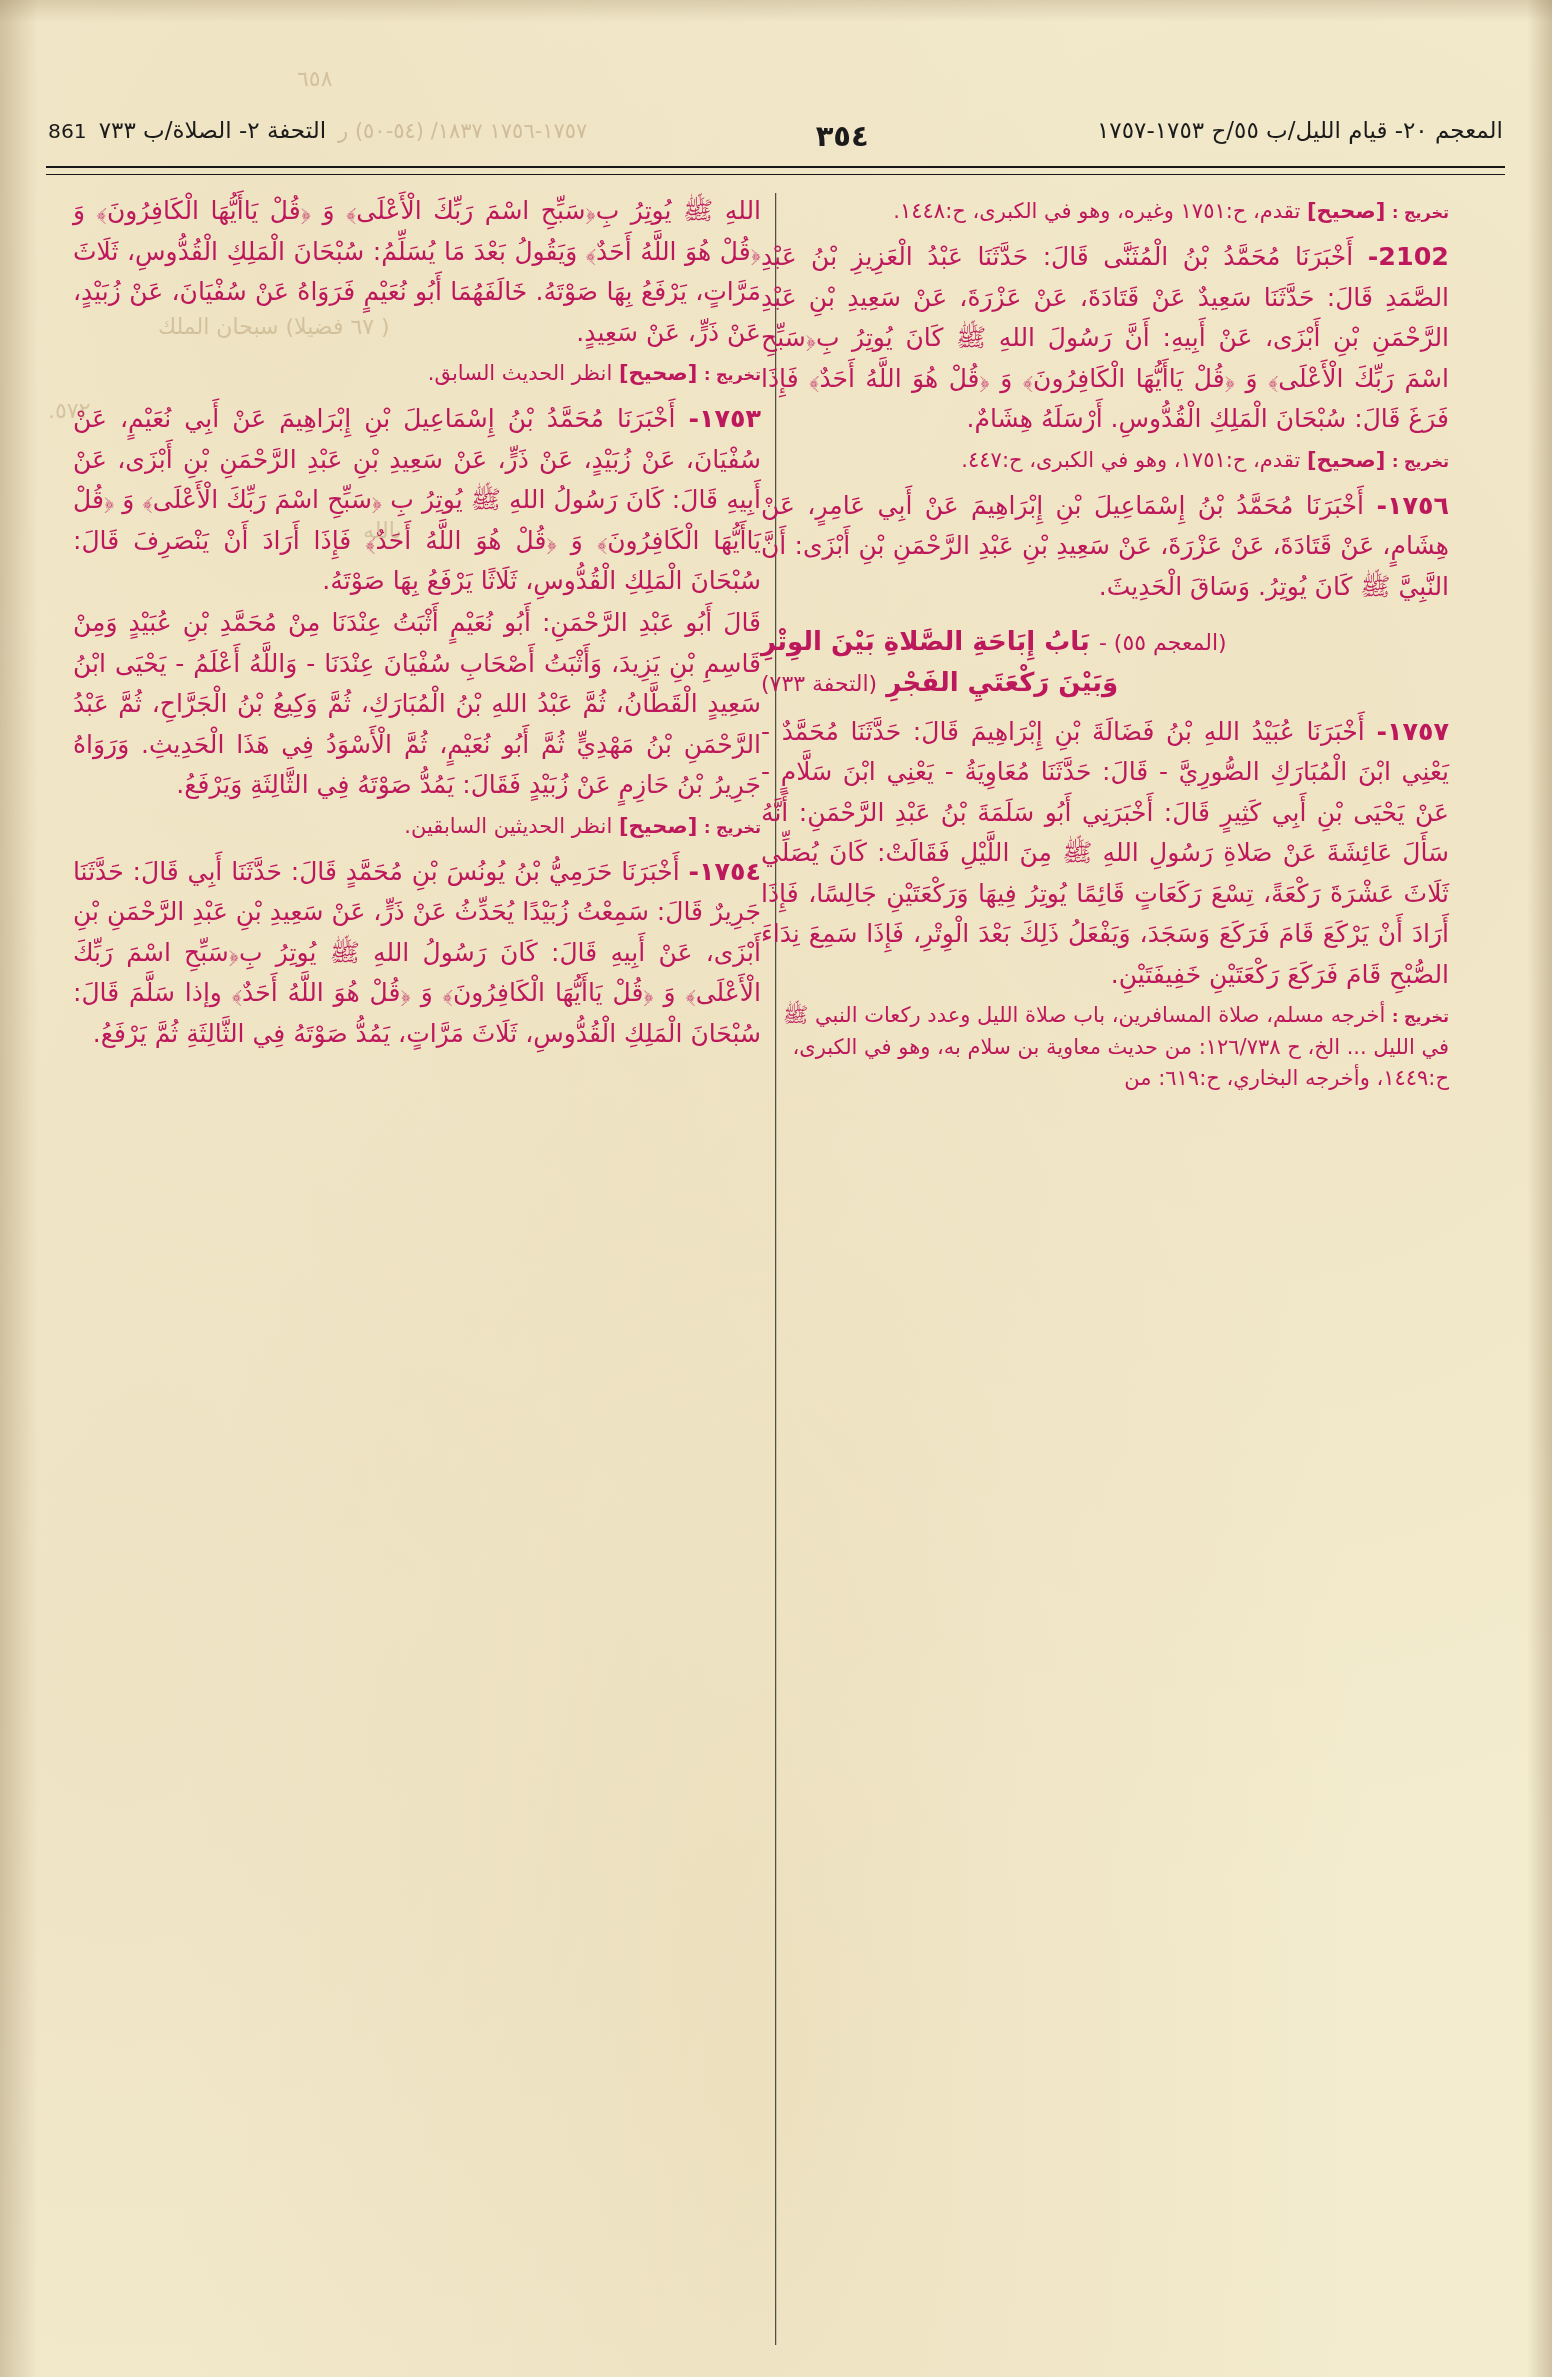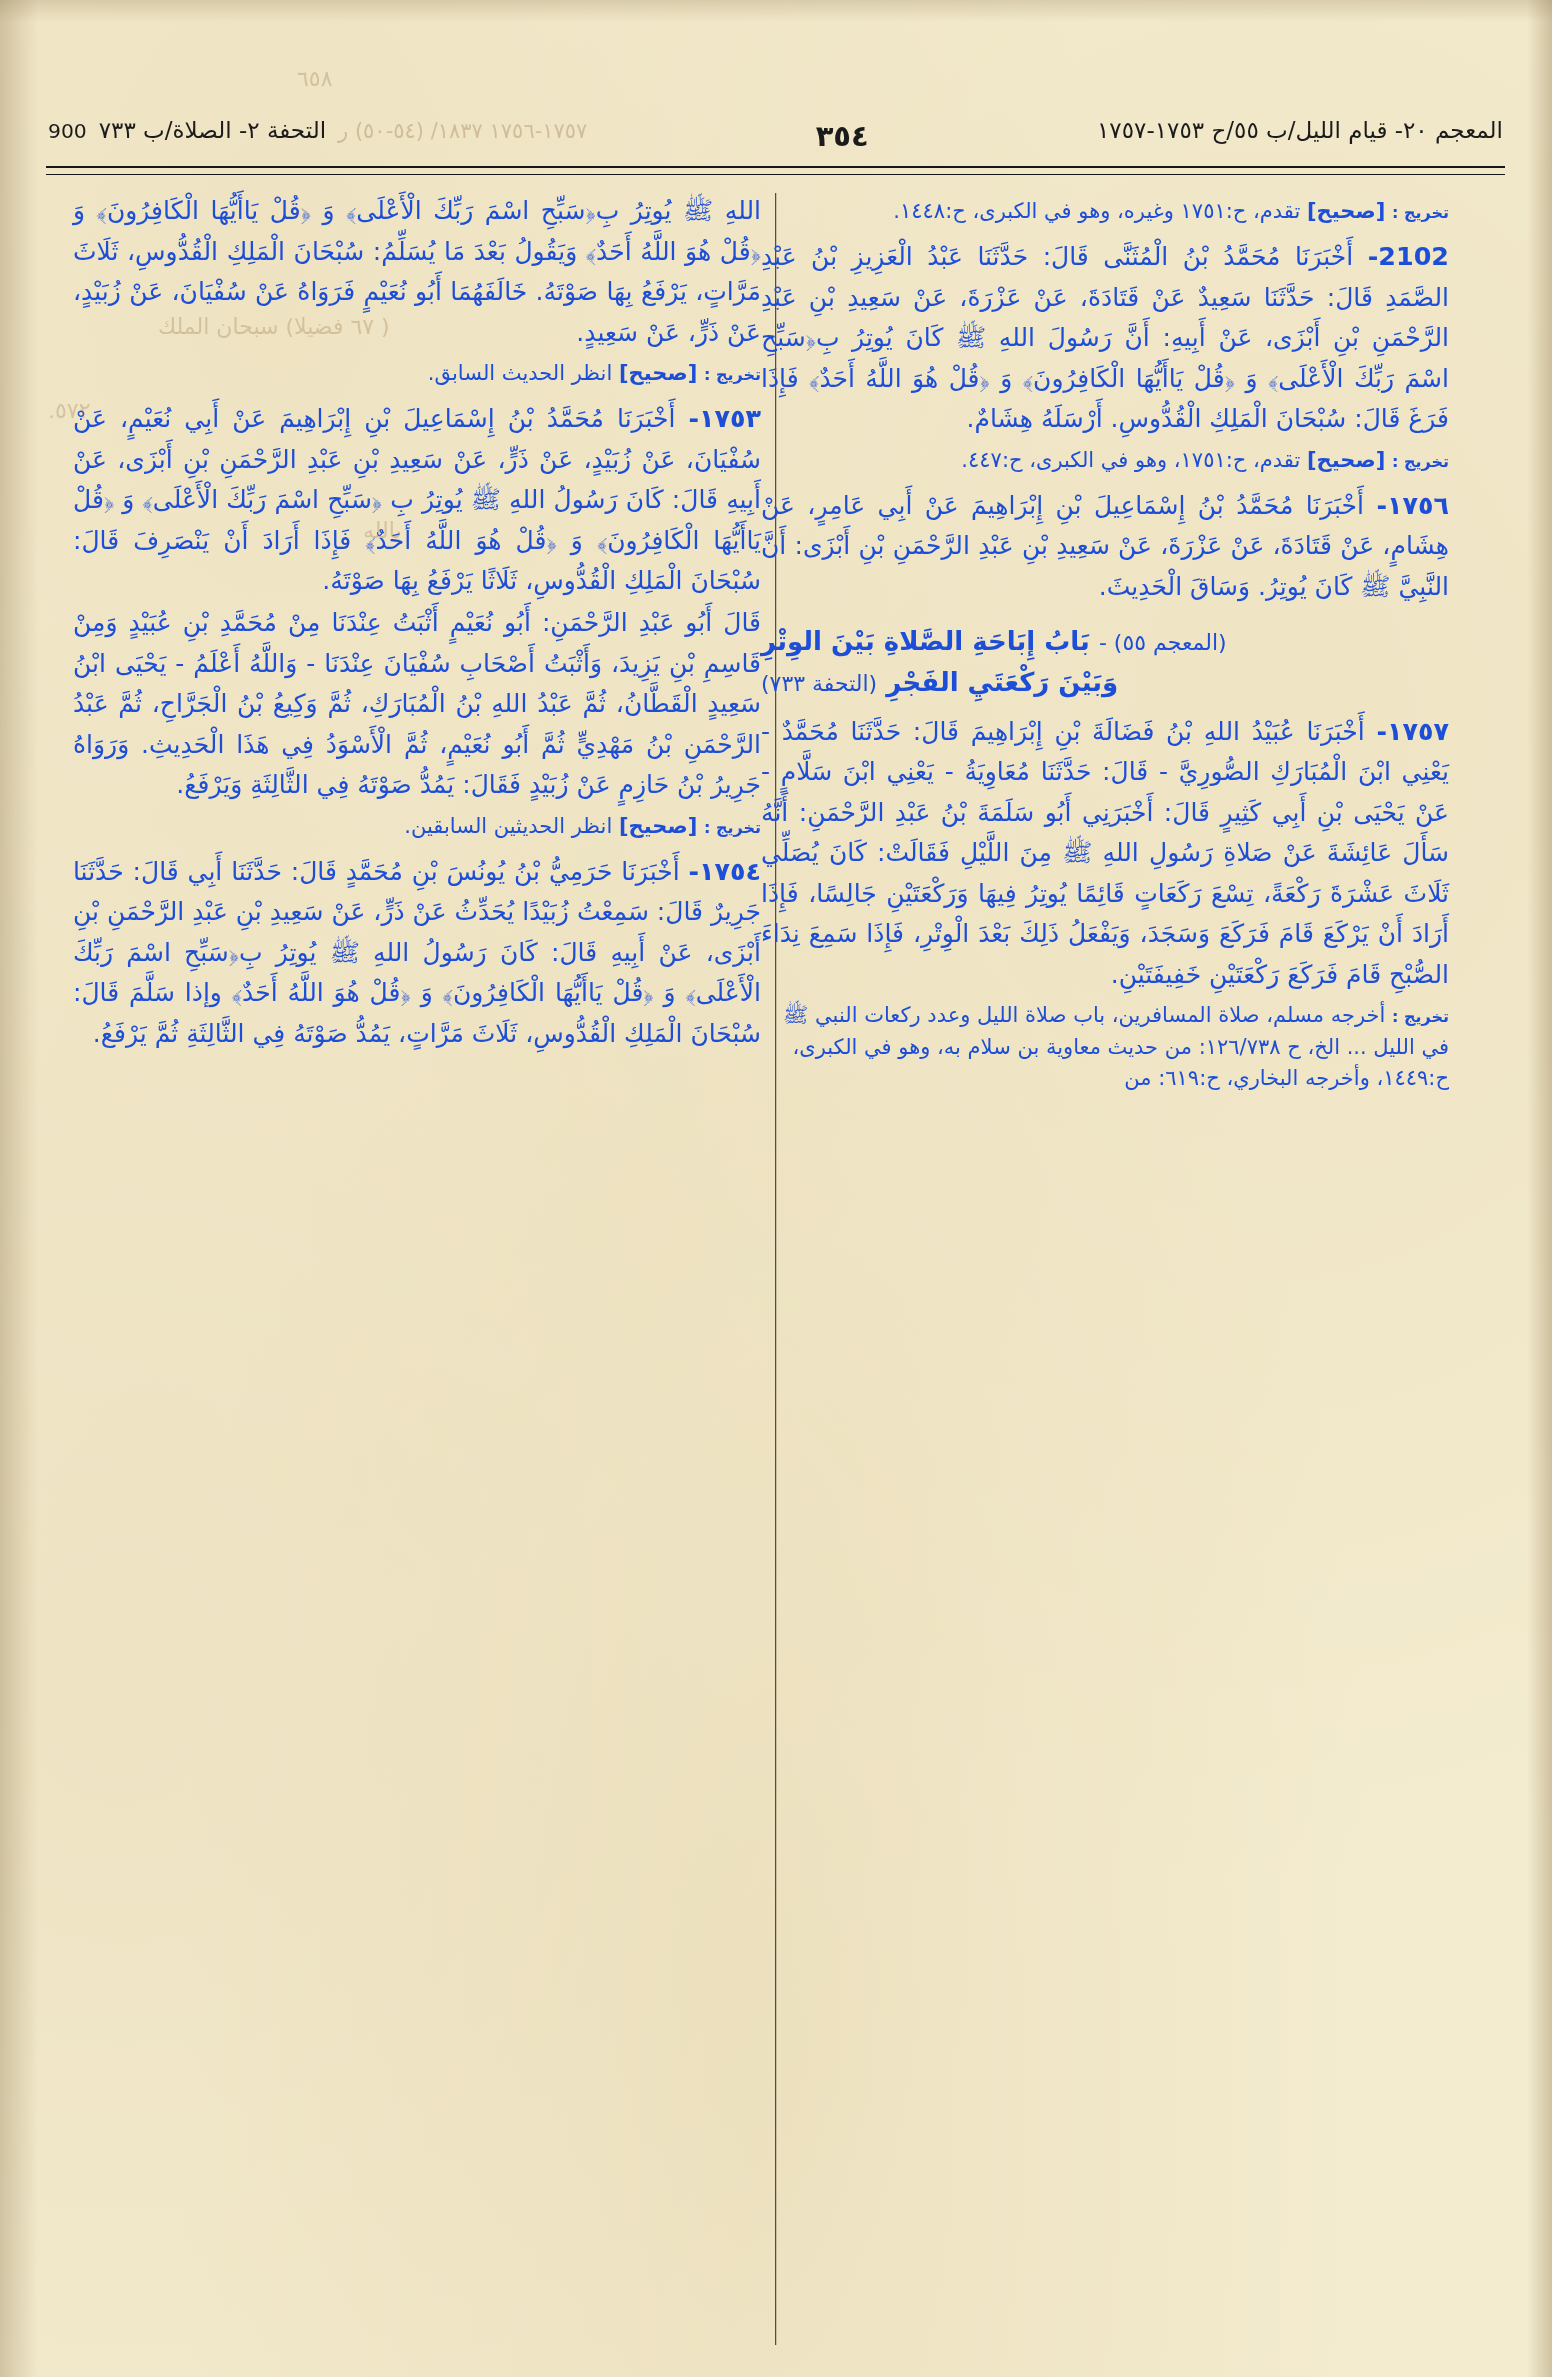--- a/index.html
+++ b/index.html
@@ -110,21 +110,21 @@
     display: flex;
     flex-direction: row-reverse;
     gap: 0;
   }
   .col {
     width: 49%;
     position: relative;
     box-sizing: border-box;
     font-size: 25px;
     line-height: 1.62;
-    color: #1d4ed8;
+    color: #be185d;
     text-align: justify;
     direction: rtl;
   }
   .col.right { padding-left: 22px; }
   .col.left  { padding-right: 22px; }
   .divider {
     position: absolute;
     top: 193px;
     bottom: 32px;
     left: 50%;
@@ -184,21 +184,21 @@
   <div class="edge-shadow-top"></div>
   <div class="edge-shadow-right"></div>
   <div class="edge-shadow-left"></div>
 
   <div class="header">
     <div class="hdr-right">المعجم ٢٠- قيام الليل/ب ٥٥/ح ١٧٥٣-١٧٥٧</div>
     <div class="hdr-center">٣٥٤</div>
     <div class="hdr-left">
       <span class="ghost-num">١٧٥٧-١٧٥٦ ١٨٣٧/ (٥٤-٥٠) ر</span>
       <span>التحفة ٢- الصلاة/ب ٧٣٣</span>
-      <span class="folio">900</span>
+      <span class="folio">861</span>
     </div>
   </div>
 
   <div class="rule"></div>
   <div class="divider"></div>
 
   <div class="columns">
 
     <div class="col right">
 

